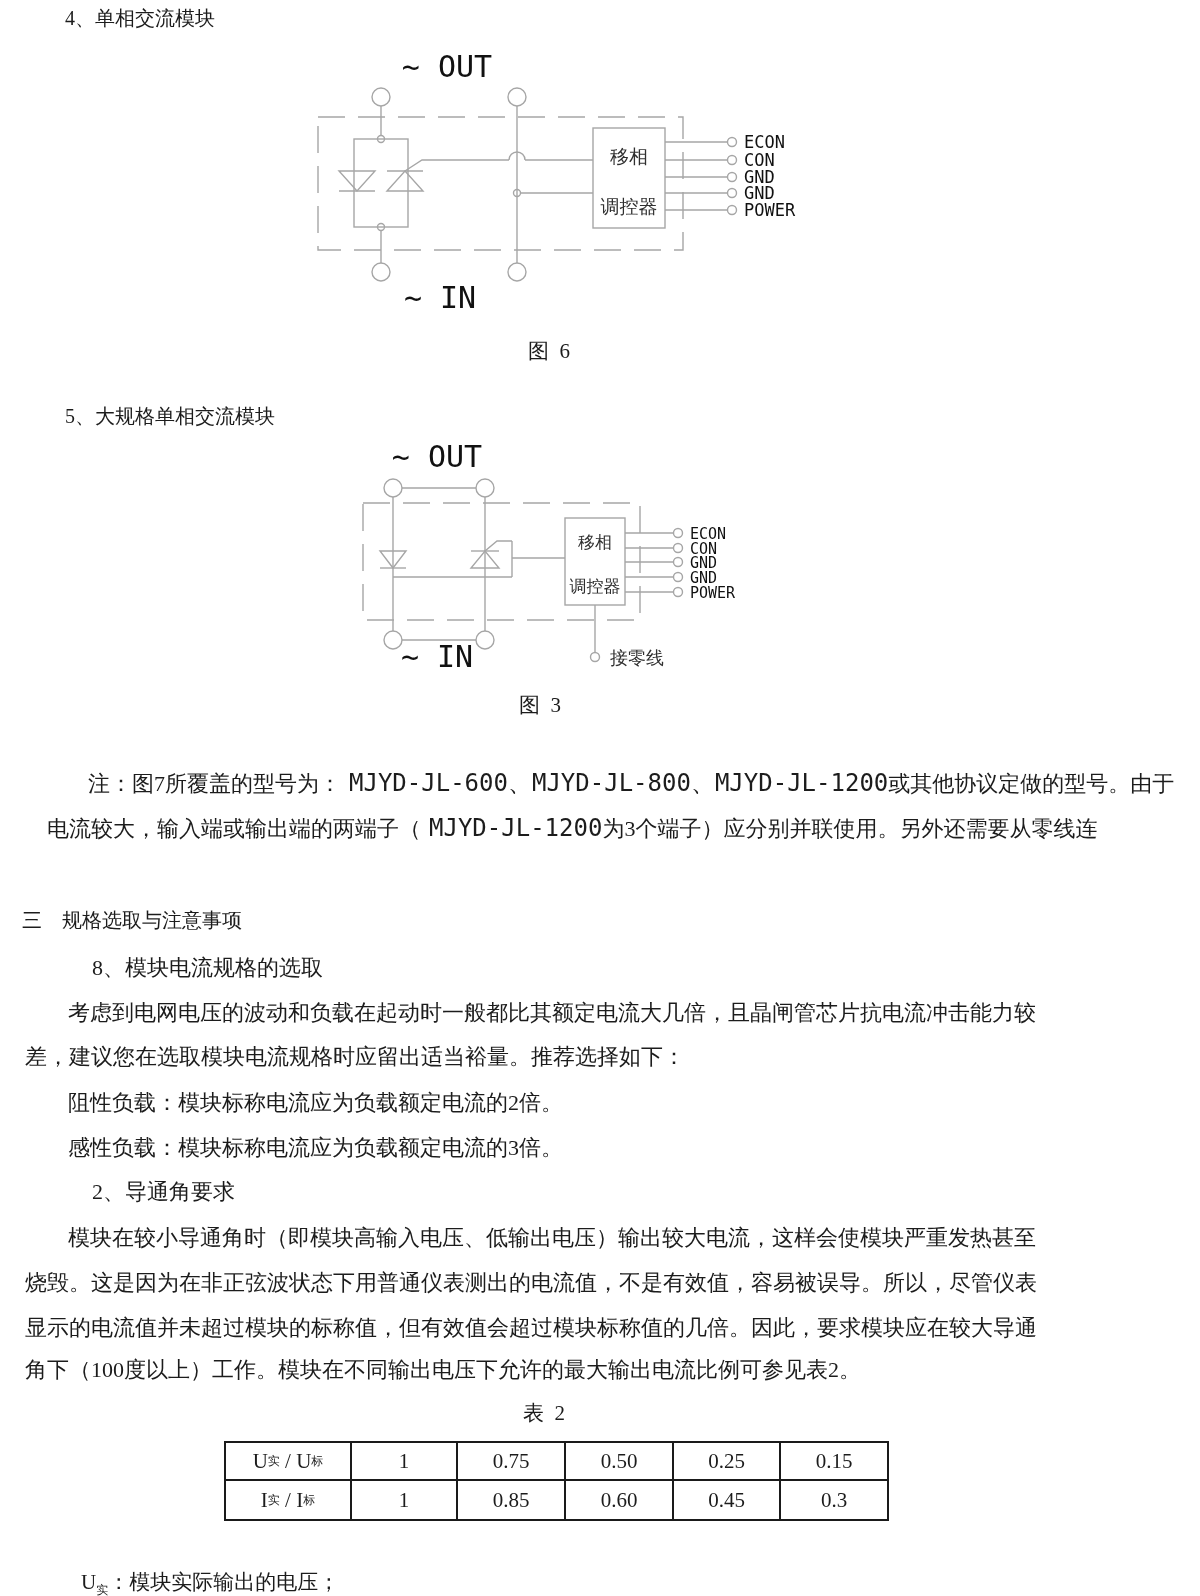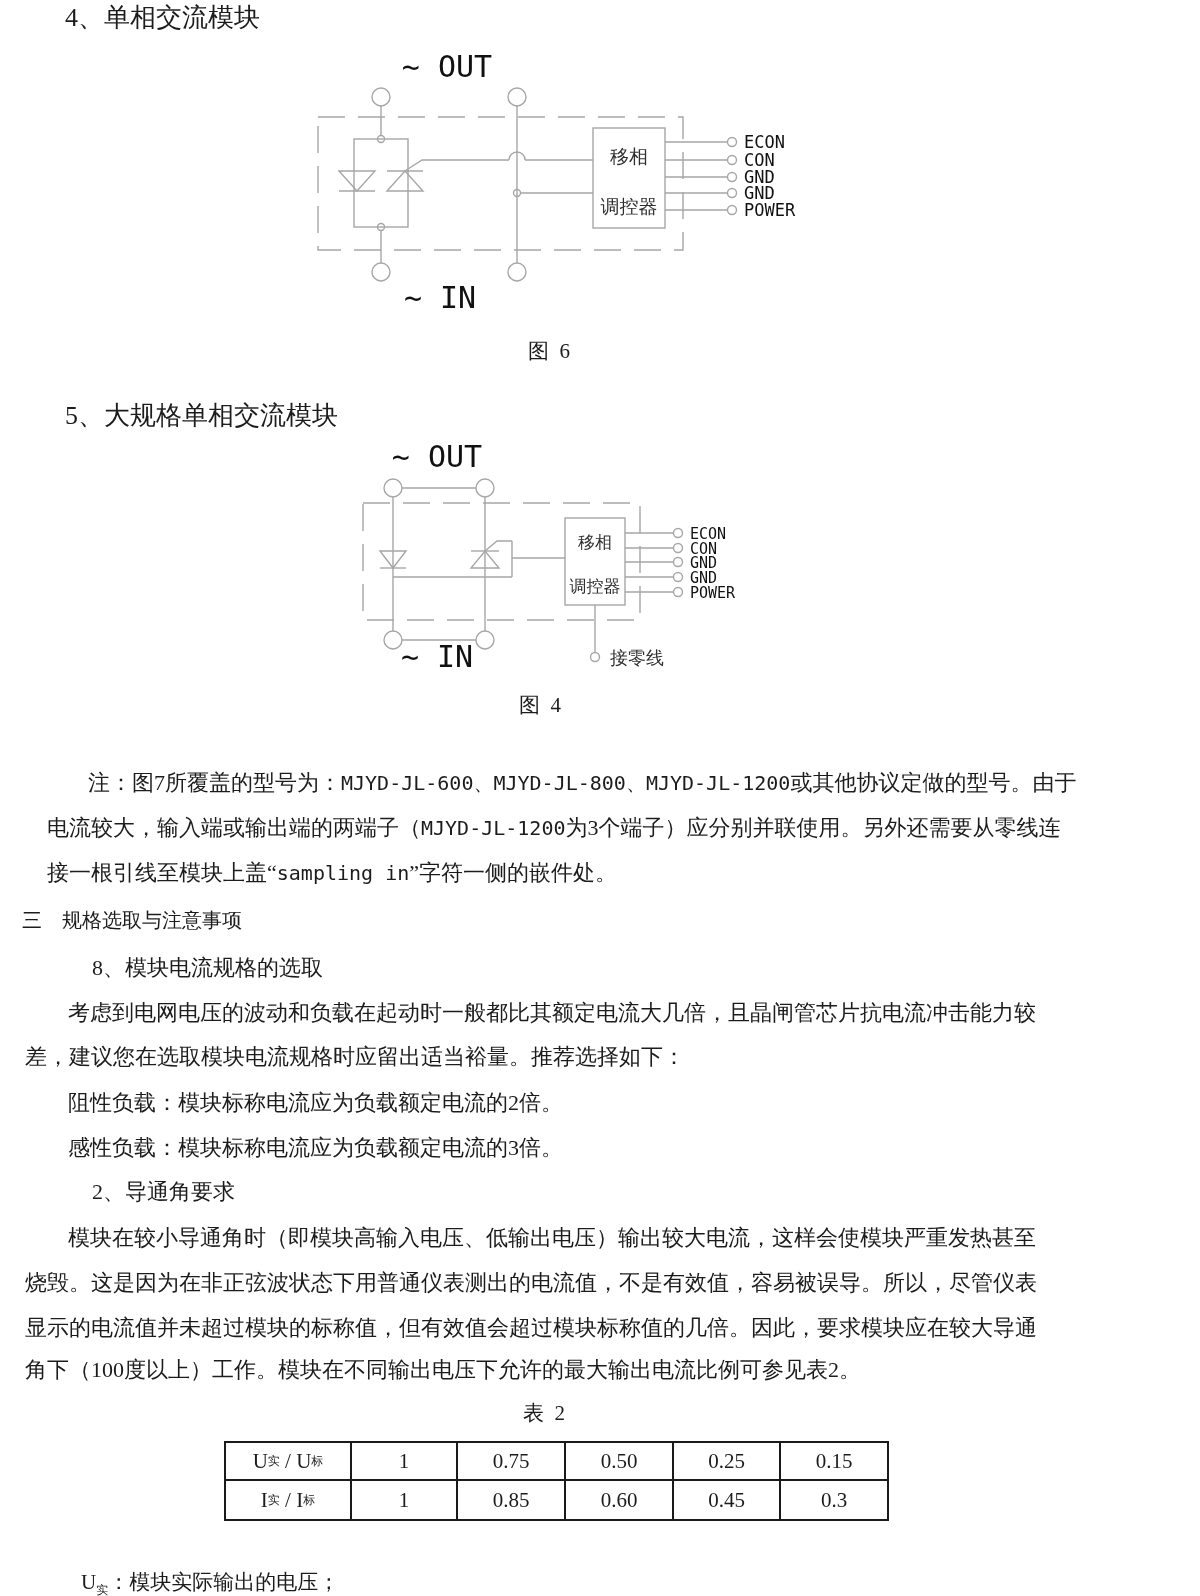--- a/index.html
+++ b/index.html
@@ -3,24 +3,24 @@
 <meta charset="utf-8">
 <style>
   * { box-sizing: border-box; margin: 0; padding: 0; }
   body { background: #e8e8e8; }
   .page {
     position: relative; width: 1200px; height: 1596px; margin: 0 auto;
     background: #ffffff; overflow: hidden;
     font-family: "Liberation Serif", "DejaVu Serif", serif; color: #1c1c1c;
   }
   .t  { position: absolute; font-size: 22px; line-height: 28px; white-space: pre; }
-  .h  { position: absolute; font-size: 26px; line-height: 28px; white-space: pre; }
+  .h  { position: absolute; font-size: 20px; line-height: 28px; white-space: pre; }
   .h3m{ font-size: 20px; }
   .cap{ position: absolute; font-size: 21px; line-height: 28px; white-space: pre; }
-  .lat{ font-family: "DejaVu Sans Mono", monospace; font-size: 20px; }
+  .lat{ font-family: "DejaVu Sans Mono", monospace; font-size: 24px; margin-left: 8px; }
   .fig{ position: absolute; }
   .svgmono { font-family: "DejaVu Sans Mono", monospace; fill: #111111; }
   .svgcn   { font-family: "Liberation Serif", serif; fill: #2f2f2f; }
   .tbl {
     position: absolute; left: 224px; top: 1441px;
     display: grid; grid-template-columns: 126px 106px 108px 108px 107px 106px;
     grid-auto-rows: 38px; border: 2px solid #1a1a1a; background: #fff;
   }
   .cell {
     display: flex; align-items: center; justify-content: center;
@@ -131,30 +131,27 @@
     <text x="97" y="232" text-anchor="middle" font-size="30" class="svgmono">~ IN</text>
     <text x="255" y="113" text-anchor="middle" font-size="17" class="svgcn">移相</text>
     <text x="255" y="157" text-anchor="middle" font-size="17" class="svgcn">调控器</text>
     <text x="350" y="104" font-size="15" class="svgmono">ECON</text>
     <text x="350" y="119" font-size="15" class="svgmono">CON</text>
     <text x="350" y="133" font-size="15" class="svgmono">GND</text>
     <text x="350" y="148" font-size="15" class="svgmono">GND</text>
     <text x="350" y="163" font-size="15" class="svgmono">POWER</text>
     <text x="270" y="229" font-size="18" class="svgcn">接零线</text>
   </svg>
-  <div class="cap" style="left:519px;top:691px">图  4</div>
+  <div class="cap" style="left:519px;top:691px">图  3</div>
 
   <div class="t" style="left:66px;top:741px">
     <span>注：图7所覆盖的型号为：</span><span class="lat">MJYD-JL-600、MJYD-JL-800、MJYD-JL-1200</span><span>或其他协议定做的型号。由于</span>
   </div>
   <div class="t" style="left:25px;top:786px">
     <span>电流较大，输入端或输出端的两端子（</span><span class="lat">MJYD-JL-1200</span><span>为3个端子）应分别并联使用。另外还需要从零线连</span>
-  </div>
-  <div class="t" style="left:25px;top:831px">
-    <span>接一根引线至模块上盖“</span><span class="lat">sampling in</span><span>”字符一侧的嵌件处。</span>
   </div>
 
   <div class="h h3m" style="left:22px;top:906px">三　规格选取与注意事项</div>
   <div class="t" style="left:92px;top:954px">8、模块电流规格的选取</div>
 
   <div class="t" style="left:25px;top:1043px">差，建议您在选取模块电流规格时应留出适当裕量。推荐选择如下：</div>
   <div class="t" style="left:68px;top:999px">考虑到电网电压的波动和负载在起动时一般都比其额定电流大几倍，且晶闸管芯片抗电流冲击能力较</div>
   <div class="t" style="left:68px;top:1089px">阻性负载：模块标称电流应为负载额定电流的2倍。</div>
   <div class="t" style="left:68px;top:1134px">感性负载：模块标称电流应为负载额定电流的3倍。</div>
 

